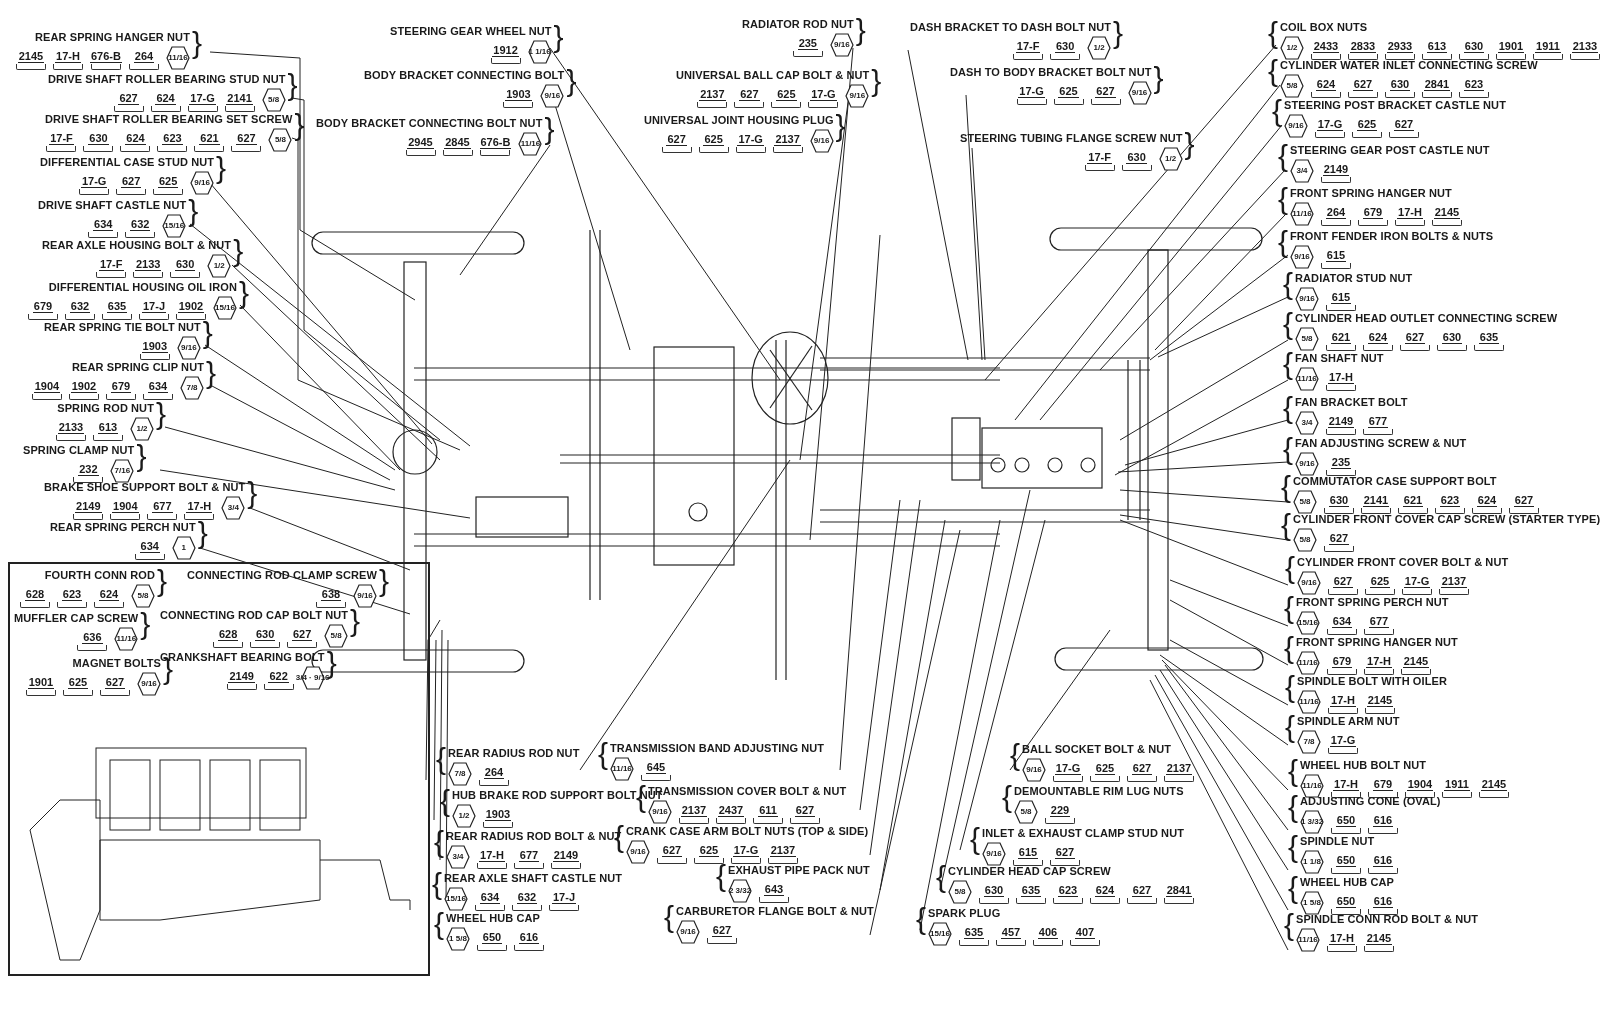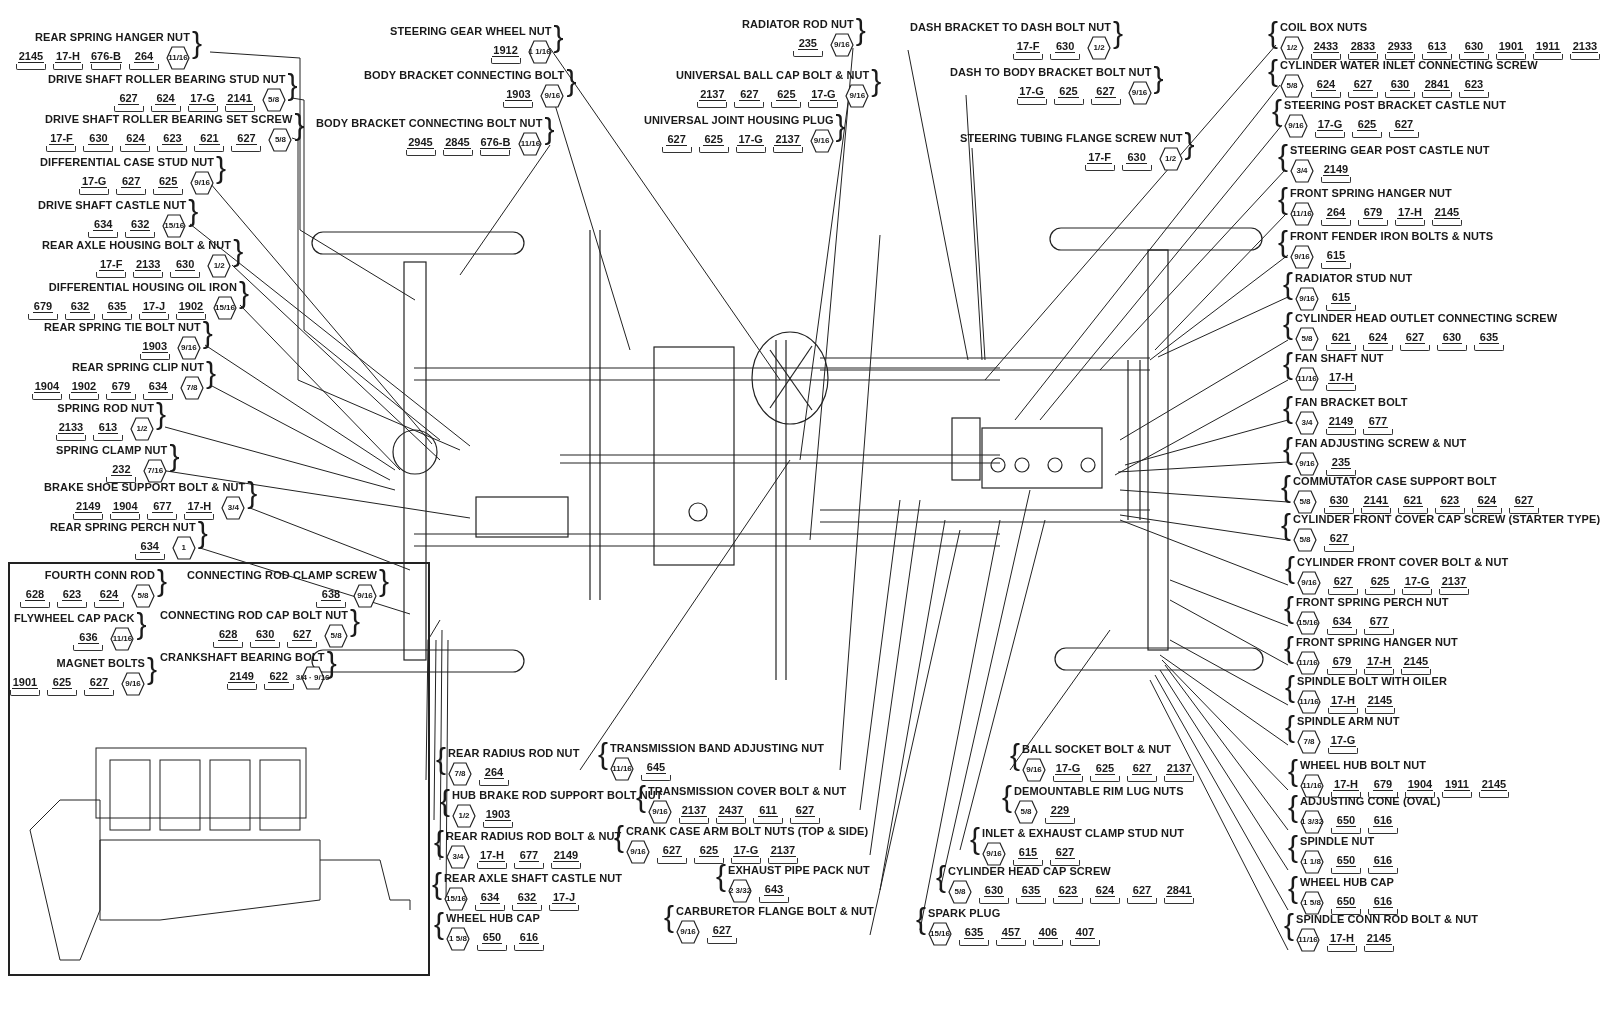--- a/index.html
+++ b/index.html
@@ -401,21 +401,21 @@
         </span>
         <span class="hex">
           <svg width="24" height="24" viewBox="0 0 24 24">
             <polygon points="6,1 18,1 23,12 18,23 6,23 1,12" fill="#fff" stroke="#222" stroke-width="1.2"></polygon>
           </svg>
           <span>1/2</span>
         </span>
       </div>
       <span class="brace">}</span>
     </div>
-    <div class="callout right" style="left: 56px; top: 445px;">
+    <div class="callout right" style="left: 23px; top: 445px;">
       <span class="title">SPRING CLAMP NUT</span>
       <div class="row">
         <span class="tool">
           <span class="num">232</span>
           <span class="glyph"></span>
         </span>
         <span class="hex">
           <svg width="24" height="24" viewBox="0 0 24 24">
             <polygon points="6,1 18,1 23,12 18,23 6,23 1,12" fill="#fff" stroke="#222" stroke-width="1.2"></polygon>
           </svg>
@@ -486,36 +486,36 @@
         <span class="hex">
           <svg width="24" height="24" viewBox="0 0 24 24">
             <polygon points="6,1 18,1 23,12 18,23 6,23 1,12" fill="#fff" stroke="#222" stroke-width="1.2"></polygon>
           </svg>
           <span>5/8</span>
         </span>
       </div>
       <span class="brace">}</span>
     </div>
     <div class="callout right" style="left: 14px; top: 613px;">
-      <span class="title">FLYWHEEL CAP PACK</span>
+      <span class="title">MUFFLER CAP SCREW</span>
       <div class="row">
         <span class="tool">
           <span class="num">636</span>
           <span class="glyph"></span>
         </span>
         <span class="hex">
           <svg width="24" height="24" viewBox="0 0 24 24">
             <polygon points="6,1 18,1 23,12 18,23 6,23 1,12" fill="#fff" stroke="#222" stroke-width="1.2"></polygon>
           </svg>
           <span>11/16</span>
         </span>
       </div>
       <span class="brace">}</span>
     </div>
-    <div class="callout right" style="left: 10px; top: 658px;">
+    <div class="callout right" style="left: 26px; top: 658px;">
       <span class="title">MAGNET BOLTS</span>
       <div class="row">
         <span class="tool">
           <span class="num">1901</span>
           <span class="glyph"></span>
         </span>
         <span class="tool">
           <span class="num">625</span>
           <span class="glyph"></span>
         </span>

